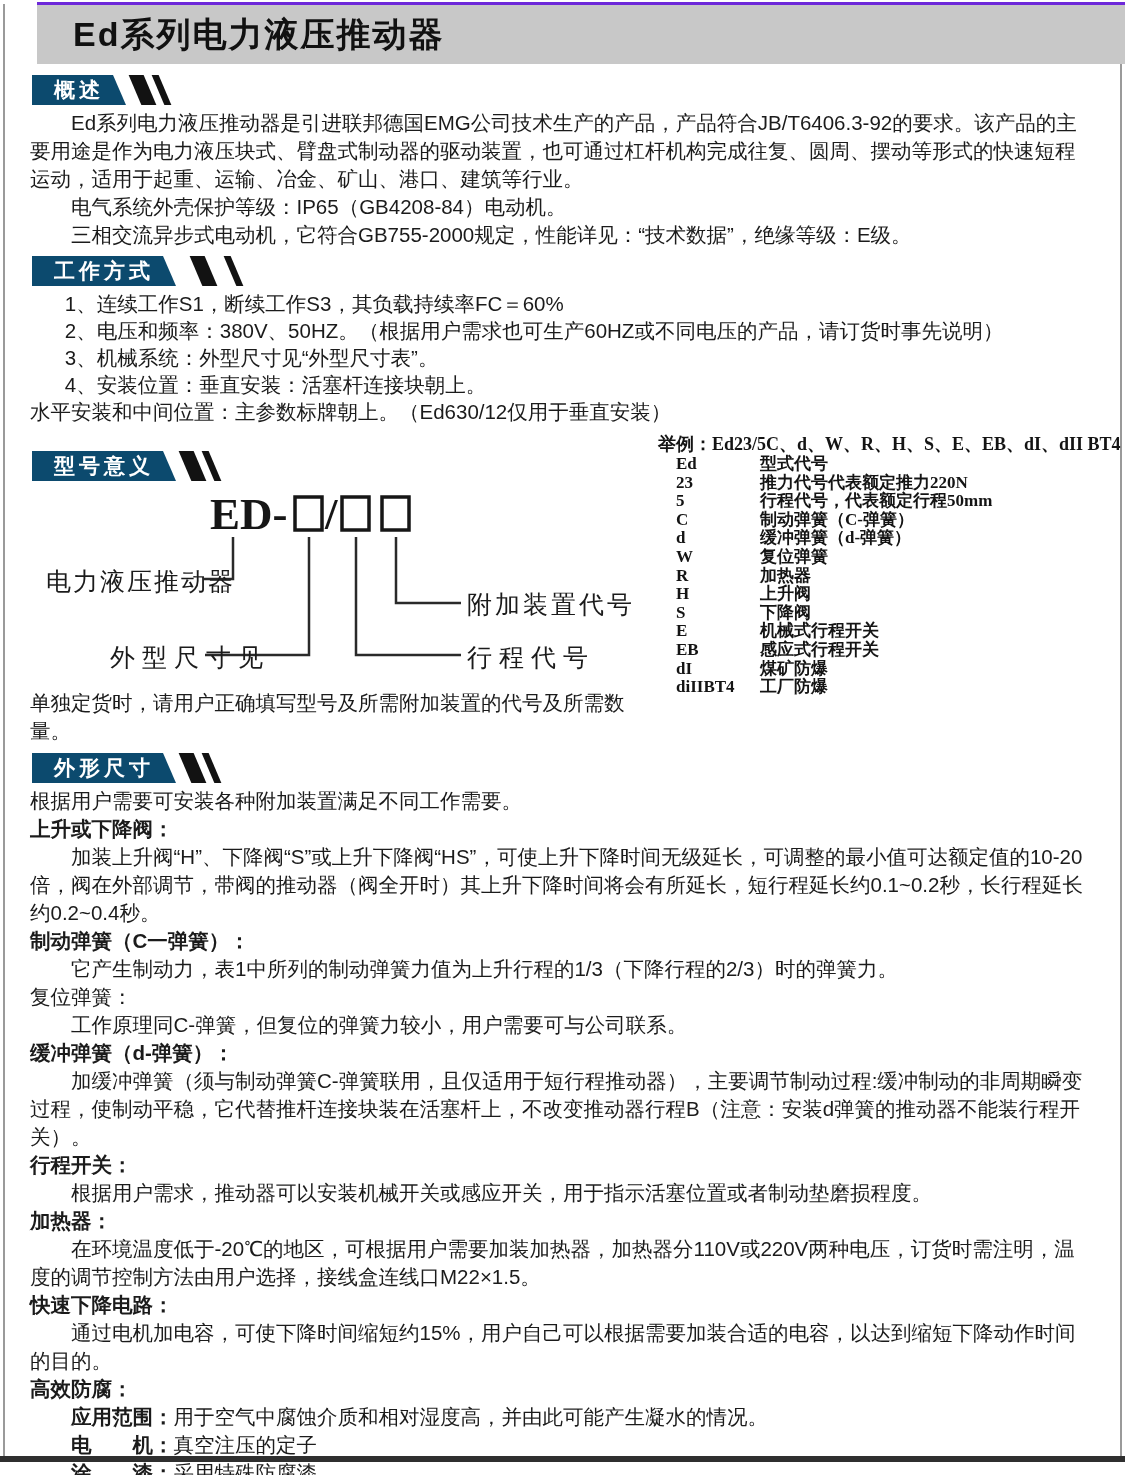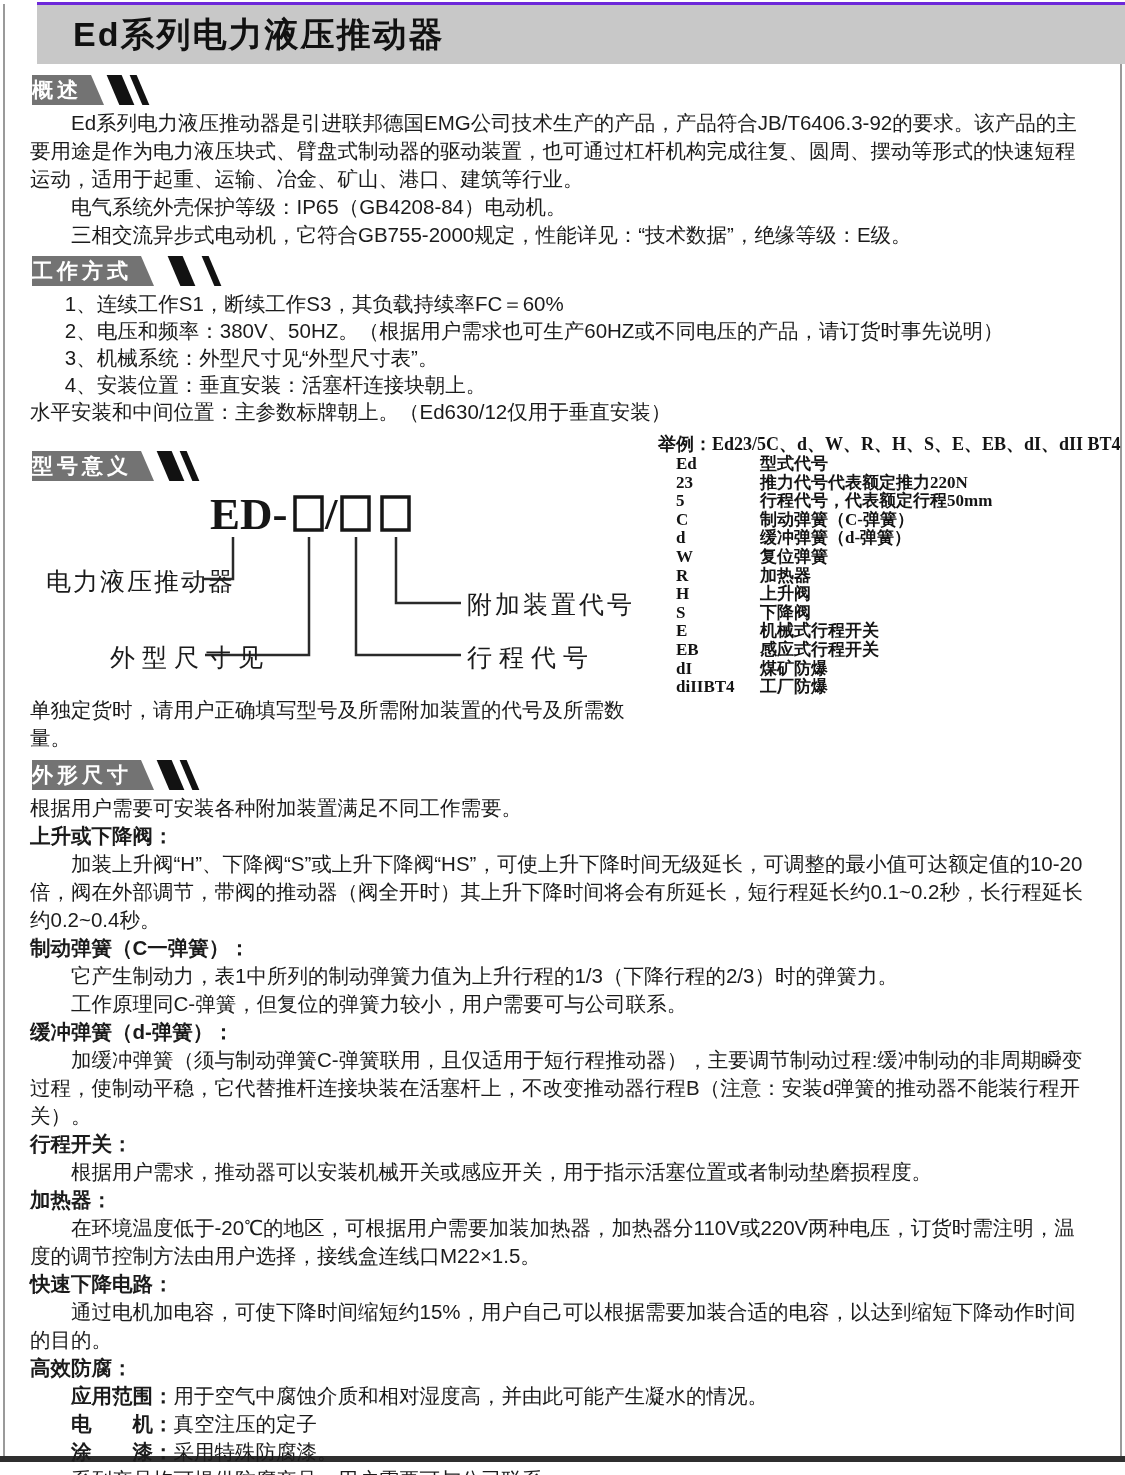--- a/index.html
+++ b/index.html
@@ -23,24 +23,24 @@
   .titlebar .title-text {
     margin-left:36px; font-size:34px; font-weight:bold; color:#111;
     letter-spacing:2px;
   }
 
   .content { position:absolute; top:64px; left:4px; right:4px; padding:0 26px; }
 
   
   .badge-row { display:flex; align-items:stretch; height:30px; margin:8px 0 4px 2px; }
   .badge-box {
-    background:#737373; color:#fff;
+    background:#0c4a6e; color:#fff;
     font-family:Liberation Mono, monospace; font-weight:bold;
     font-size:21px; letter-spacing:4px;
-    padding:0 22px 0 0; display:flex; align-items:center;
+    padding:0 22px 0 22px; display:flex; align-items:center;
     clip-path:polygon(0 0, calc(100% - 13px) 0, 100% 100%, 0 100%);
   }
   .stripe { background:#121212; transform:skewX(23deg); }
   .stripe.thick { width:15px; margin-left:9px; }
   .stripe.thin  { width:7px;  margin-left:8px; }
 
   
   p { margin:0; font-size:20.5px; line-height:28px; }
   .ind { text-indent:2em; }
   .wm p { text-indent:1.7em; line-height:27px; }
@@ -54,21 +54,21 @@
   .model-section { display:flex; margin-top:4px; }
   .model-left { width:628px; flex:0 0 auto; }
   .model-right { flex:1 1 auto; padding-top:4px; }
   .diagram { position:relative; width:620px; height:196px; margin-top:2px; }
   .diagram svg { position:absolute; left:0; top:0; }
   .dlabel { position:absolute; font-size:25px; color:#1b1b1b; white-space:nowrap; }
   .lab-thruster { left:16px;  top:80px;  letter-spacing:2px; }
   .lab-thrust   { left:80px;  top:156px; letter-spacing:7px; }
   .lab-attach   { left:437px; top:103px; letter-spacing:3px; }
   .lab-stroke   { left:437px; top:156px; letter-spacing:7px; }
-  .model-note { margin-top:15px; }
+  .model-note { margin-top:8px; }
 
   
   .legend { font-family:"Liberation Serif", serif; font-weight:bold; color:#141414; }
   .legend-header { font-size:18px; white-space:nowrap; line-height:22px; }
   .legend-row { display:flex; font-size:17px; line-height:18.6px; }
   .legend-code { width:84px; padding-left:18px; flex:0 0 auto; }
   .legend-desc { flex:1 1 auto; }
 
   .intro-line { margin-top:2px; }
 </style>
@@ -199,20 +199,21 @@
     <span class="stripe thin"></span>
   </div>
   <p class="intro-line">根据用户需要可安装各种附加装置满足不同工作需要。</p>
 
   <p class="bhead">上升或下降阀：</p>
   <p class="ind">加装上升阀“H”、下降阀“S”或上升下降阀“HS”，可使上升下降时间无级延长，可调整的最小值可达额定值的10-20倍，阀在外部调节，带阀的推动器（阀全开时）其上升下降时间将会有所延长，短行程延长约0.1~0.2秒，长行程延长约0.2~0.4秒。</p>
 
   <p class="bhead">制动弹簧（C一弹簧）：</p>
   <p class="ind">它产生制动力，表1中所列的制动弹簧力值为上升行程的1/3（下降行程的2/3）时的弹簧力。</p>
 
+  <p class="bhead light">复位弹簧：</p>
   <p class="ind">工作原理同C-弹簧，但复位的弹簧力较小，用户需要可与公司联系。</p>
 
   <p class="bhead">缓冲弹簧（d-弹簧）：</p>
   <p class="ind">加缓冲弹簧（须与制动弹簧C-弹簧联用，且仅适用于短行程推动器），主要调节制动过程:缓冲制动的非周期瞬变过程，使制动平稳，它代替推杆连接块装在活塞杆上，不改变推动器行程B（注意：安装d弹簧的推动器不能装行程开关）。</p>
 
   <p class="bhead">行程开关：</p>
   <p class="ind">根据用户需求，推动器可以安装机械开关或感应开关，用于指示活塞位置或者制动垫磨损程度。</p>
 
   <p class="bhead">加热器：</p>
   <p class="ind">在环境温度低于-20℃的地区，可根据用户需要加装加热器，加热器分110V或220V两种电压，订货时需注明，温度的调节控制方法由用户选择，接线盒连线口M22×1.5。</p>

